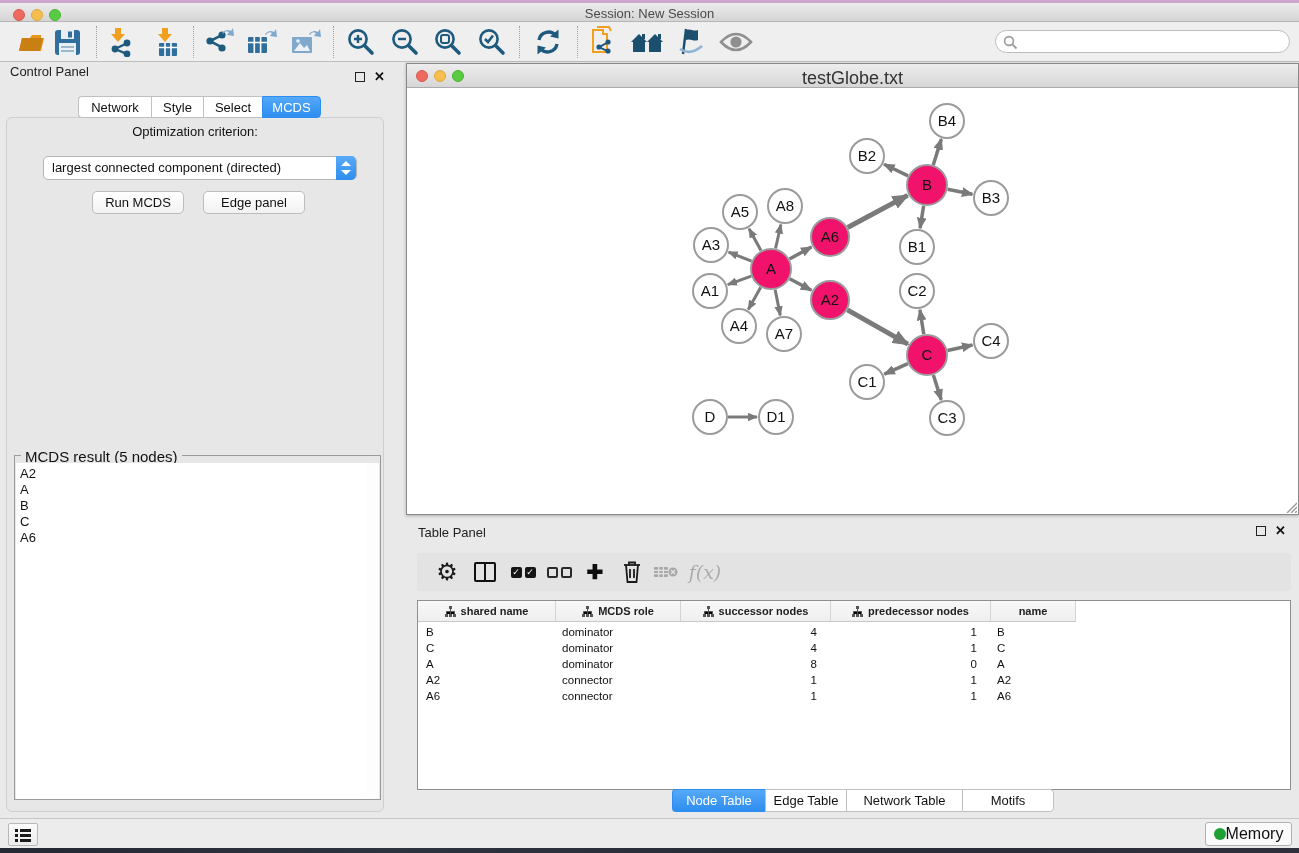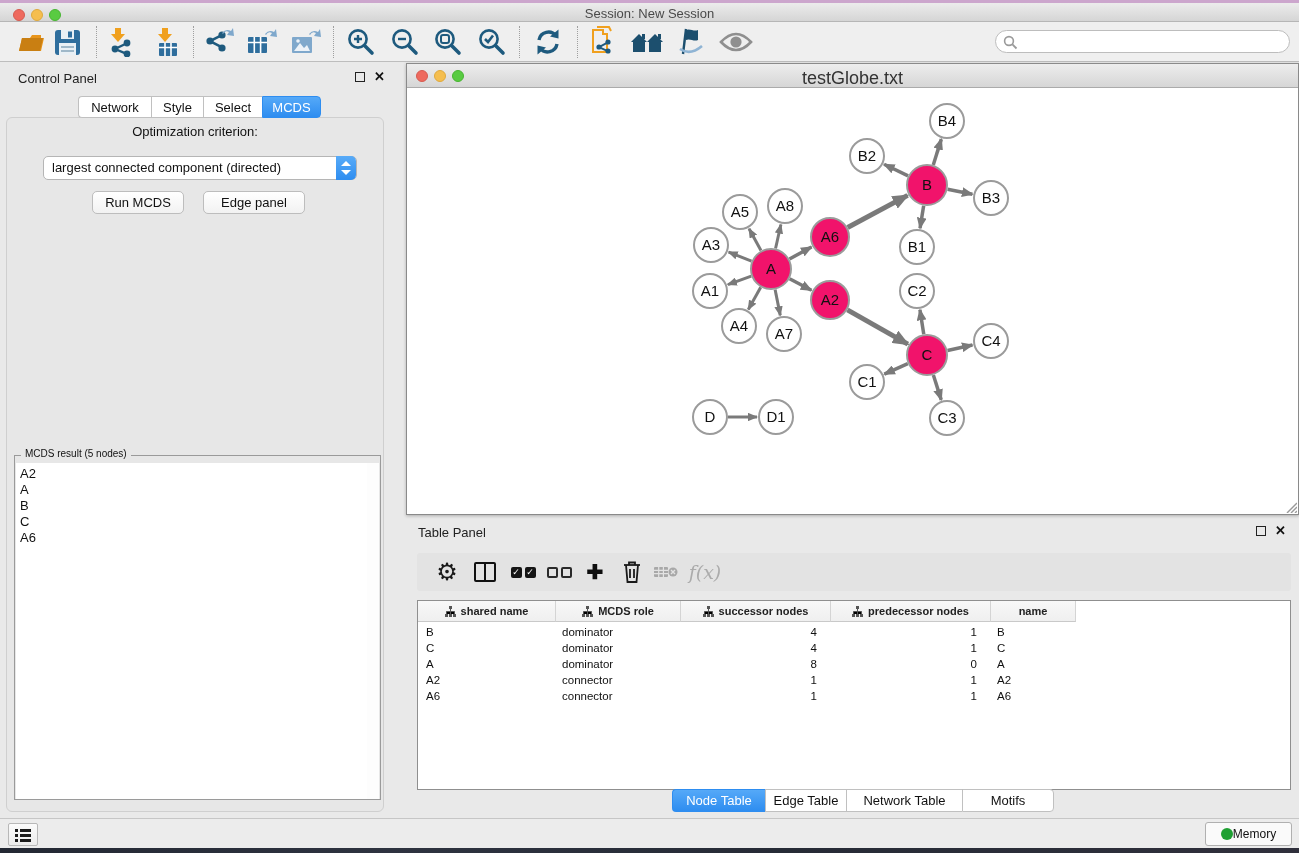--- a/index.html
+++ b/index.html
@@ -19,21 +19,21 @@
   
   .toolbar { position:absolute; left:0; top:22px; width:1299px; height:40px;
     background:#EFEFEF; border-bottom:1px solid #BDBDBD; }
   .tbi { position:absolute; top:4px; width:34px; height:32px; display:flex; align-items:center; justify-content:center; }
   .tsep { position:absolute; top:4px; width:0; height:32px; border-left:1px dotted #9F9F9F; }
   .searchbox { position:absolute; left:995px; top:8px; width:295px; height:23px; background:#FFF;
     border:1px solid #BDBDBD; border-radius:12px; }
   .searchbox svg { position:absolute; left:7px; top:4px; }
 
   
-  .cp-header { position:absolute; left:10px; top:71px; font-size:13px; color:#222;margin-left:8px; }
+  .cp-header { position:absolute; left:10px; top:64px; font-size:13px; color:#222; }
   .panel-btns { position:absolute; display:flex; gap:9px; align-items:center; }
   .float-ic { width:10px; height:10px; border:1.6px solid #222; display:inline-block; }
   .close-ic { font-size:13px; font-weight:bold; color:#111; line-height:10px; }
   .cp-subpanel { position:absolute; left:6px; top:117px; width:378px; height:695px;
     background:#E7E7E7; border:1px solid #CFCFCF; border-radius:6px; }
   .cp-tabs { position:absolute; left:78px; top:96px; height:22px; display:flex; }
   .tabbtn { height:22px; font-size:13px; color:#111; background:#FFF; border:1px solid #C0C0C0;
     display:flex; align-items:center; justify-content:center; border-right:none; }
   .tabbtn:first-child { border-radius:4px 0 0 4px; }
   .tabbtn.last { border-radius:0 4px 4px 0; border-right:1px solid #C0C0C0; }
@@ -44,21 +44,21 @@
   .dd-step { position:absolute; right:0; top:-1px; width:20px; height:24px; background:linear-gradient(#58ABF8,#2E8DF0);
     border-radius:0 5px 5px 0; }
   .dd-step .up { position:absolute; left:5px; top:5px; width:0; height:0;
     border-left:5px solid transparent; border-right:5px solid transparent; border-bottom:5px solid #FFF; }
   .dd-step .dn { position:absolute; left:5px; bottom:5px; width:0; height:0;
     border-left:5px solid transparent; border-right:5px solid transparent; border-top:5px solid #FFF; }
   .cpbtn { position:absolute; top:191px; height:23px; background:linear-gradient(#FFFFFF,#F2F2F2);
     border:1px solid #BDBDBD; border-radius:5px; font-size:13px; color:#111;
     display:flex; align-items:center; justify-content:center; }
   .mcds-box { position:absolute; left:14px; top:455px; width:367px; height:345px; border:1px solid #9A9A9A; }
-  .mcds-legend { position:absolute; left:6px; top:-8px; background:#E7E7E7; padding:0 4px; font-size:10px; color:#111; }
+  .mcds-legend { position:absolute; left:6px; top:-8px; background:#E7E7E7; padding:0 4px; font-size:15px; color:#111; }
   .mcds-list { position:absolute; left:1px; top:7px; width:352px; height:336px; background:#FFF;
     border-right:1px solid #CFCFCF; padding:3px 0 0 4px; }
   .mcds-list div { font-size:13px; color:#111; line-height:16px; }
   .mcds-scroll { position:absolute; right:1px; top:7px; width:12px; height:336px; background:#FDFDFD; }
 
   
   .netwin { position:absolute; left:406px; top:63px; width:893px; height:452px;
     border:1px solid #8A8A8A; background:#FFF; box-shadow:0 1px 3px rgba(0,0,0,.25); }
   .net-titlebar { position:absolute; left:0; top:0; right:0; height:24px;
     background:linear-gradient(#EDEDED,#D6D6D6); border-bottom:1px solid #ABABAB; }
@@ -91,21 +91,21 @@
   .td.c3 { width:160px; text-align:right; padding-right:14px; }
   .td.c4 { width:85px; padding-left:6px; }
   .tp-tabs { position:absolute; left:672px; top:789px; height:23px; display:flex; }
   .tp-tabs .tabbtn { height:23px; }
 
   
   .statusbar { position:absolute; left:0; top:818px; width:1299px; height:30px; background:#ECECEC; border-top:1px solid #C6C6C6; }
   .listbtn { position:absolute; left:8px; top:4px; width:30px; height:23px; background:linear-gradient(#FBFBFB,#ECECEC);
     border:1px solid #B8B8B8; border-radius:2px; display:flex; align-items:center; justify-content:center; }
   .membtn { position:absolute; right:7px; top:3px; width:87px; height:24px; background:#FAFAFA; border:1px solid #B0B0B0;
-    border-radius:3px; display:flex; align-items:center; justify-content:center; gap:0; font-size:12px; color:#111; }
+    border-radius:3px; display:flex; align-items:center; justify-content:center; gap:0; font-size:16px; color:#111; }
   .memdot { width:12px; height:12px; border-radius:50%; background:#1FA033; }
   .bottom-strip { position:absolute; left:0; top:848px; width:1299px; height:5px;
     background:linear-gradient(90deg,#232833,#2E3340 30%,#262B36 60%,#30303C); }
   svg { display:block; }
 </style>
 </head>
 <body>
 
 <div class="app">
 

